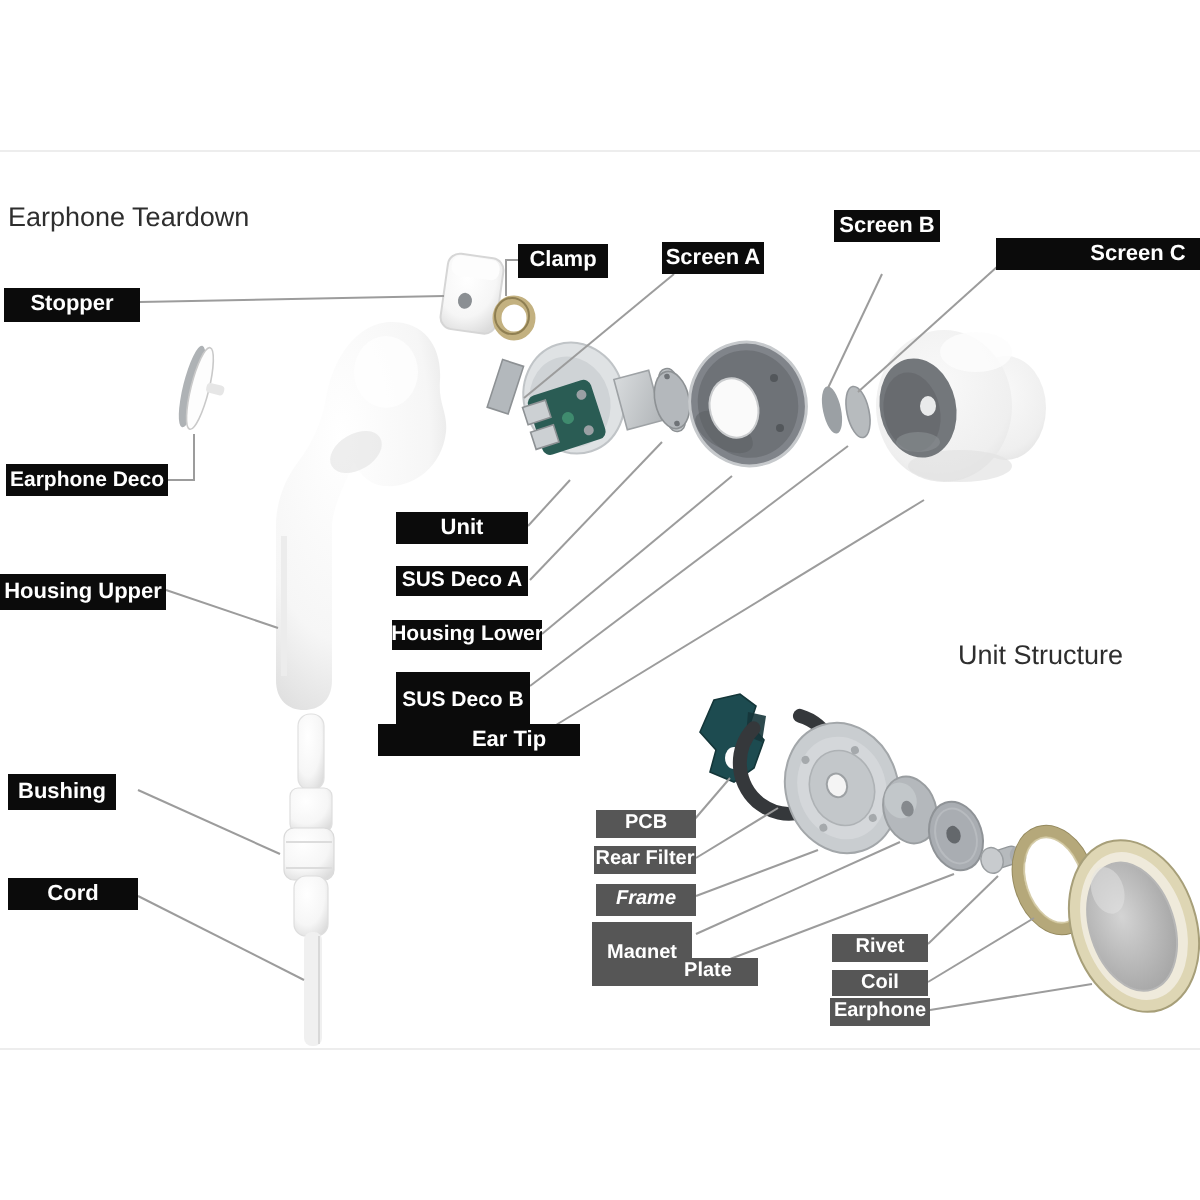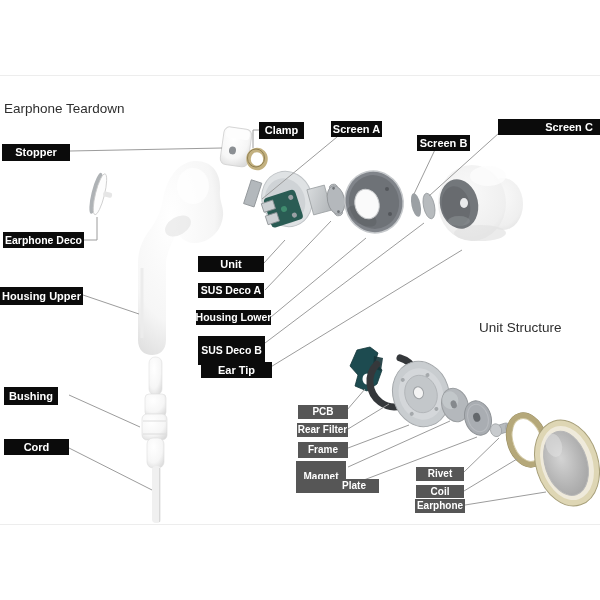--- a/index.html
+++ b/index.html
@@ -223,33 +223,33 @@
       <polyline points="465,505 546,492"></polyline>
     </g>
   </svg>
 
   <div class="ttl" style="left:4px;top:101px;">Earphone Teardown</div>
   <div class="ttl" style="left:479px;top:320px;">Unit Structure</div>
 
   <div class="lbl black" style="left:2px;top:144px;width:68px;height:17px;">Stopper</div>
   <div class="lbl black" style="left:259px;top:122px;width:45px;height:17px;">Clamp</div>
   <div class="lbl black" style="left:331px;top:121px;width:51px;height:16px;">Screen A</div>
-  <div class="lbl black" style="left:417px;top:135px;width:53px;height:16px;">Screen B</div>
+  <div class="lbl black" style="left:417px;top:105px;width:53px;height:16px;">Screen B</div>
   <div class="lbl black" style="left:498px;top:119px;width:68px;height:16px;padding-left:37px;">Screen C</div>
   <div class="lbl black" style="left:3px;top:232px;width:81px;height:16px;font-size:10.5px;">Earphone Deco</div>
   <div class="lbl black" style="left:0px;top:287px;width:83px;height:18px;">Housing Upper</div>
   <div class="lbl black" style="left:198px;top:256px;width:66px;height:16px;">Unit</div>
   <div class="lbl black" style="left:198px;top:283px;width:66px;height:15px;font-size:10.5px;">SUS Deco A</div>
   <div class="lbl black" style="left:196px;top:310px;width:75px;height:15px;font-size:10.5px;">Housing Lower</div>
   <div class="lbl black" style="left:198px;top:336px;width:67px;height:29px;font-size:10.5px;">SUS Deco B</div>
-  <div class="lbl black" style="left:201px;top:362px;width:71px;height:16px;">Ear Tip</div>
+  <div class="lbl black" style="left:189px;top:362px;width:71px;height:16px;padding-left:30px;">Ear Tip</div>
   <div class="lbl black" style="left:4px;top:387px;width:54px;height:18px;">Bushing</div>
   <div class="lbl black" style="left:4px;top:439px;width:65px;height:16px;">Cord</div>
 
   <div class="lbl gray" style="left:298px;top:405px;width:50px;height:14px;">PCB</div>
   <div class="lbl gray" style="left:297px;top:423px;width:51px;height:14px;">Rear Filter</div>
-  <div class="lbl gray" style="left:298px;top:442px;width:50px;height:16px;">Frame</div>
+  <div class="lbl gray" style="left:298px;top:442px;width:50px;height:16px;font-style:italic;">Frame</div>
   <div class="lbl gray" style="left:296px;top:461px;width:50px;height:32px;">Magnet</div>
   <div class="lbl gray" style="left:298px;top:479px;width:50px;height:14px;padding-left:31px;">Plate</div>
   <div class="lbl gray" style="left:416px;top:467px;width:48px;height:14px;">Rivet</div>
   <div class="lbl gray" style="left:416px;top:485px;width:48px;height:13px;">Coil</div>
   <div class="lbl gray" style="left:415px;top:499px;width:50px;height:14px;">Earphone</div>
 </div>
 
 </body></html>

